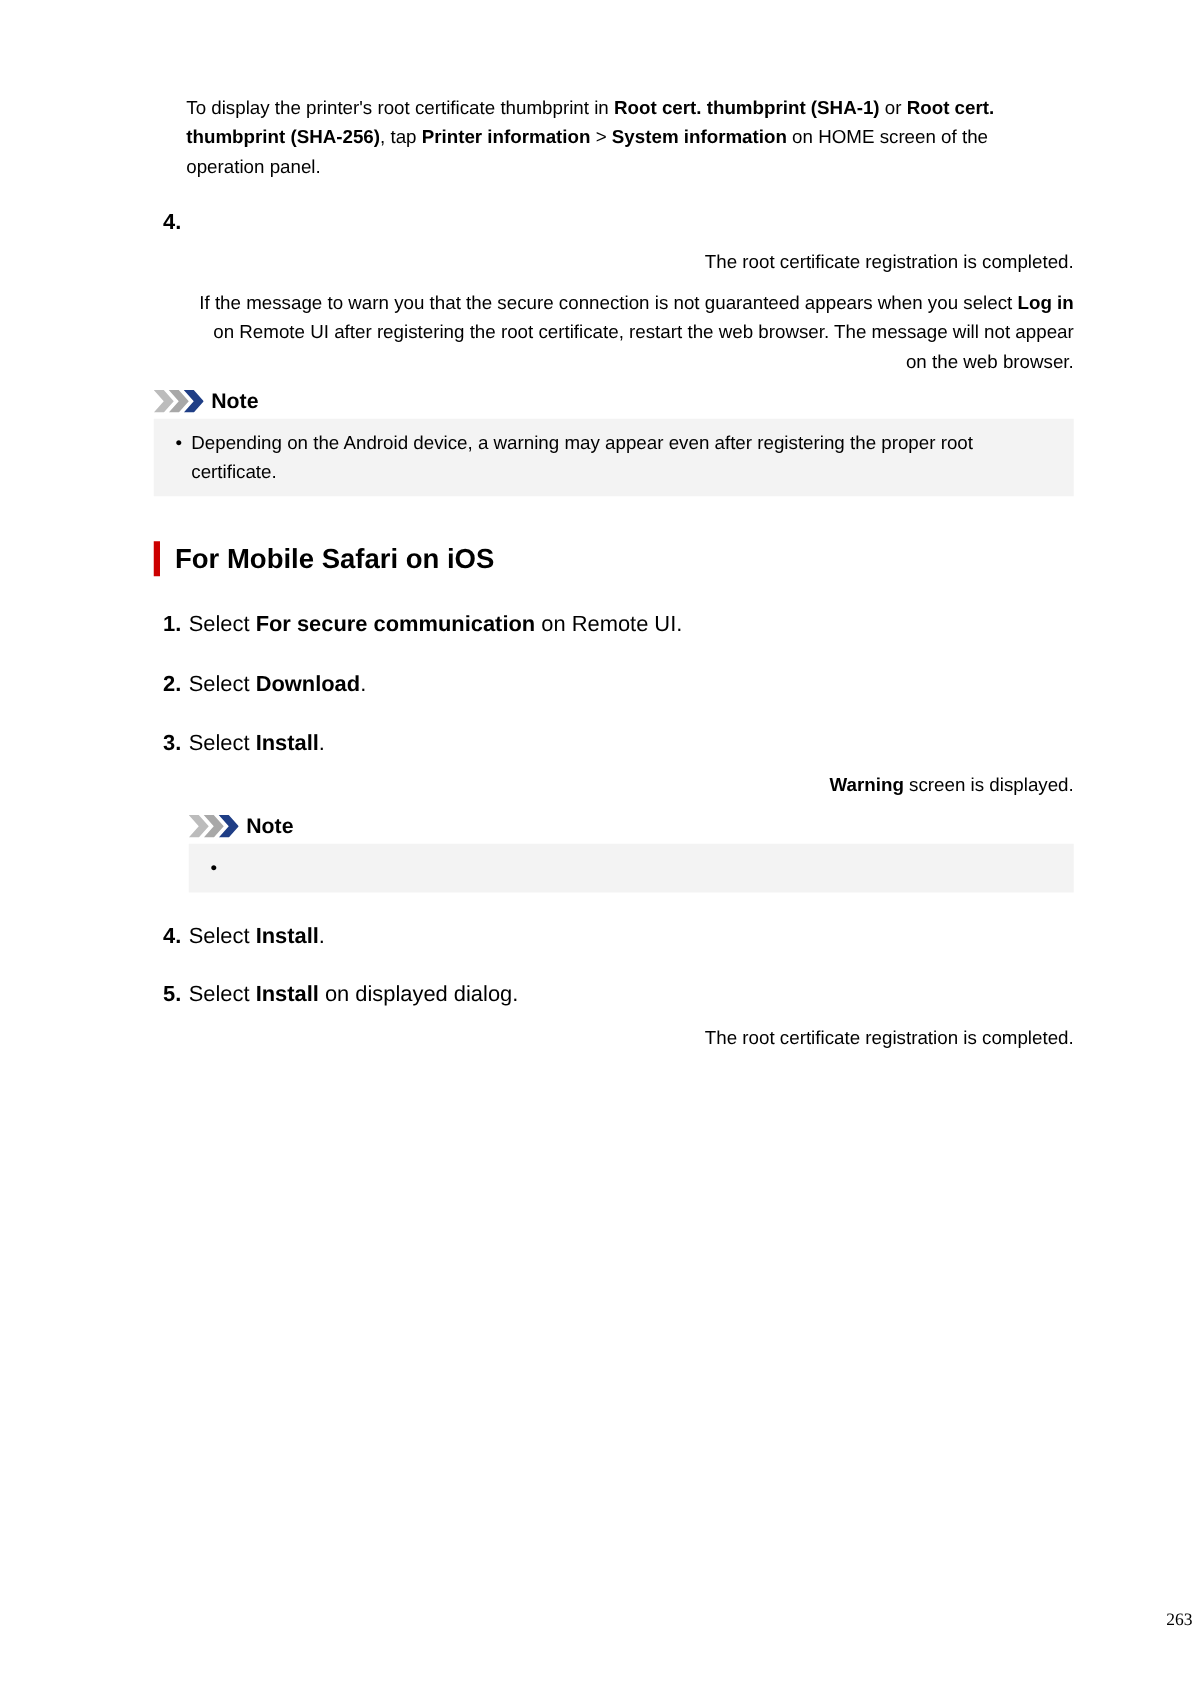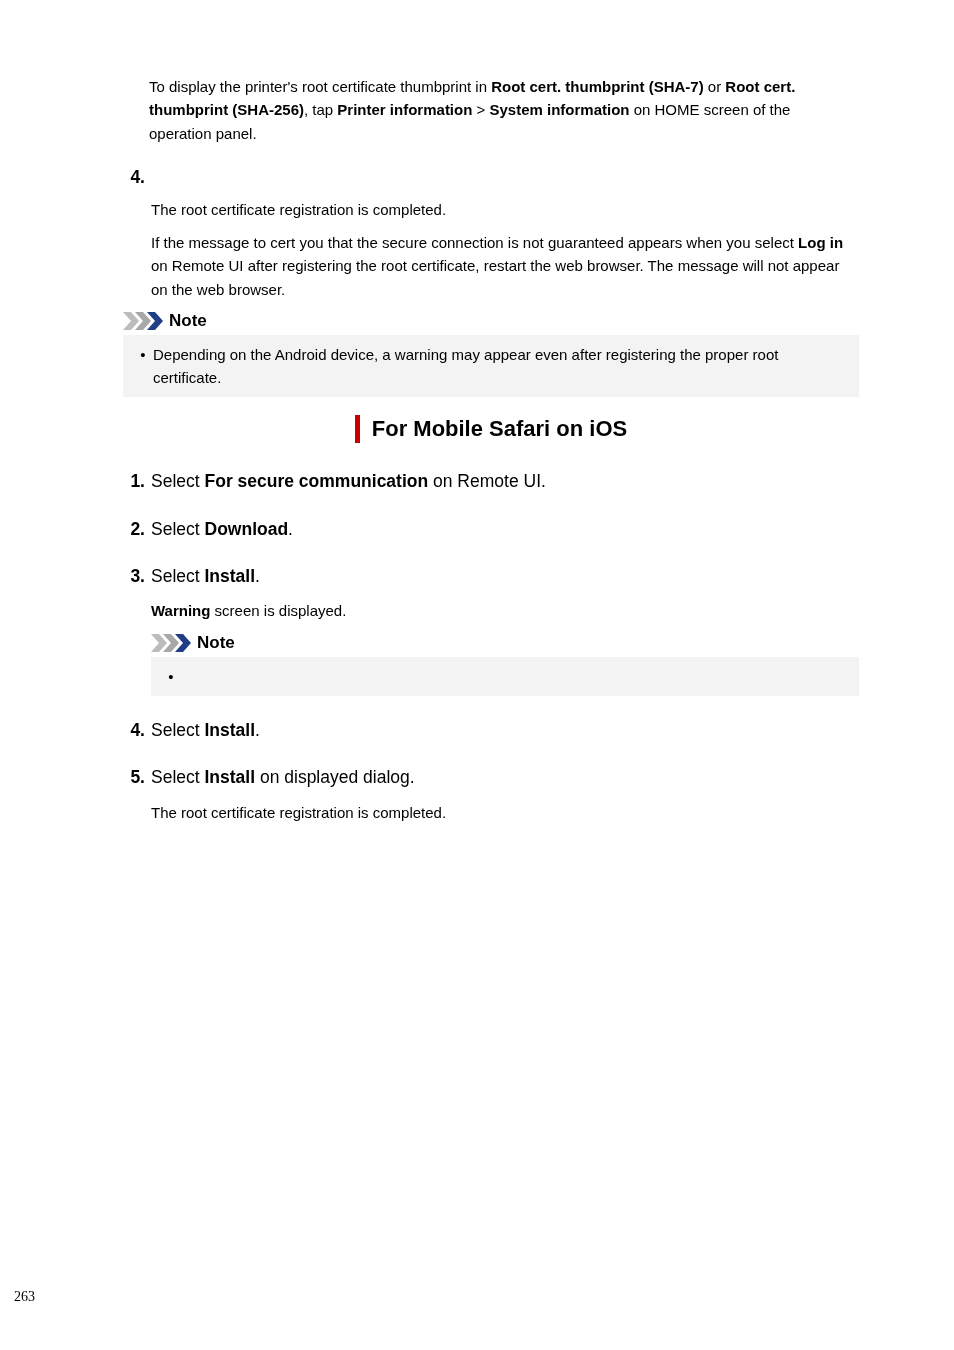--- a/index.html
+++ b/index.html
@@ -42,20 +42,21 @@
     }
     .step-text {
       font-size: 17.5px;
       line-height: 1.45;
     }
     .step-sub {
       font-size: 15px;
       line-height: 1.55;
       margin-top: 8px;
       margin-bottom: 10px;
+      text-align: right;
     }
     .note-box {
       margin-bottom: 10px;
     }
     .note-header {
       display: flex;
       align-items: center;
       margin-bottom: 4px;
     }
     .note-label {
@@ -73,69 +74,68 @@
       line-height: 1.55;
     }
     .note-bullet {
       width: 20px;
       flex-shrink: 0;
       text-align: center;
     }
     .section-heading-wrap {
       display: flex;
       align-items: center;
-      margin-top: 18px;
+      margin-top: 36px;
       margin-bottom: 26px;
       padding-left: 28px;
-      justify-content: center;
     }
     .red-bar {
       width: 5px;
       height: 28px;
       background: #cc0000;
       margin-right: 12px;
     }
     .section-heading {
       font-size: 22px;
       font-weight: bold;
     }
     .page-number {
       position: absolute;
       bottom: 45px;
       left: 14px;
       right: 0;
-      text-align: left;
+      text-align: right;
       font-size: 14px;
       font-family: 'Times New Roman', serif;
     }
     b { font-weight: bold; }
     .chev-icon { display: block; }
     .outer-note { padding-left: 28px; }
     .inner-step-area { padding-left: 28px; }
     .inner-note-area { padding-left: 56px; }
   </style>
 </head>
 <body>
 
 <div class="page-container">
 
   <div class="indent-block">
     <p class="body-text">
-      <span>To display the printer's root certificate thumbprint in </span><b>Root cert. thumbprint (SHA-7)</b><span> or </span><b>Root cert. thumbprint (SHA-256)</b><span>, tap </span><b>Printer information</b><span> &gt; </span><b>System information</b><span> on HOME screen of the operation panel.</span>
+      <span>To display the printer's root certificate thumbprint in </span><b>Root cert. thumbprint (SHA-1)</b><span> or </span><b>Root cert. thumbprint (SHA-256)</b><span>, tap </span><b>Printer information</b><span> &gt; </span><b>System information</b><span> on HOME screen of the operation panel.</span>
     </p>
   </div>
 
   <div class="inner-step-area">
     <div class="step-row">
       <div class="step-num">4.</div>
     </div>
     <div class="indent-block-sub" style="padding-left:28px;">
       <p class="step-sub">The root certificate registration is completed.</p>
       <p class="step-sub">
-        <span>If the message to cert you that the secure connection is not guaranteed appears when you select </span><b>Log in</b><span> on Remote UI after registering the root certificate, restart the web browser. The message will not appear on the web browser.</span>
+        <span>If the message to warn you that the secure connection is not guaranteed appears when you select </span><b>Log in</b><span> on Remote UI after registering the root certificate, restart the web browser. The message will not appear on the web browser.</span>
       </p>
     </div>
   </div>
 
   <div class="outer-note note-box">
     <div class="note-header">
       <svg class="chev-icon" width="40" height="18" viewBox="0 0 40 18">
         <polygon points="0,0 8,0 16,9 8,18 0,18 8,9" fill="#bcbcbc"></polygon>
         <polygon points="12,0 20,0 28,9 20,18 12,18 20,9" fill="#a8a8a8"></polygon>
         <polygon points="24,0 32,0 40,9 32,18 24,18 32,9" fill="#1f3e86"></polygon>

